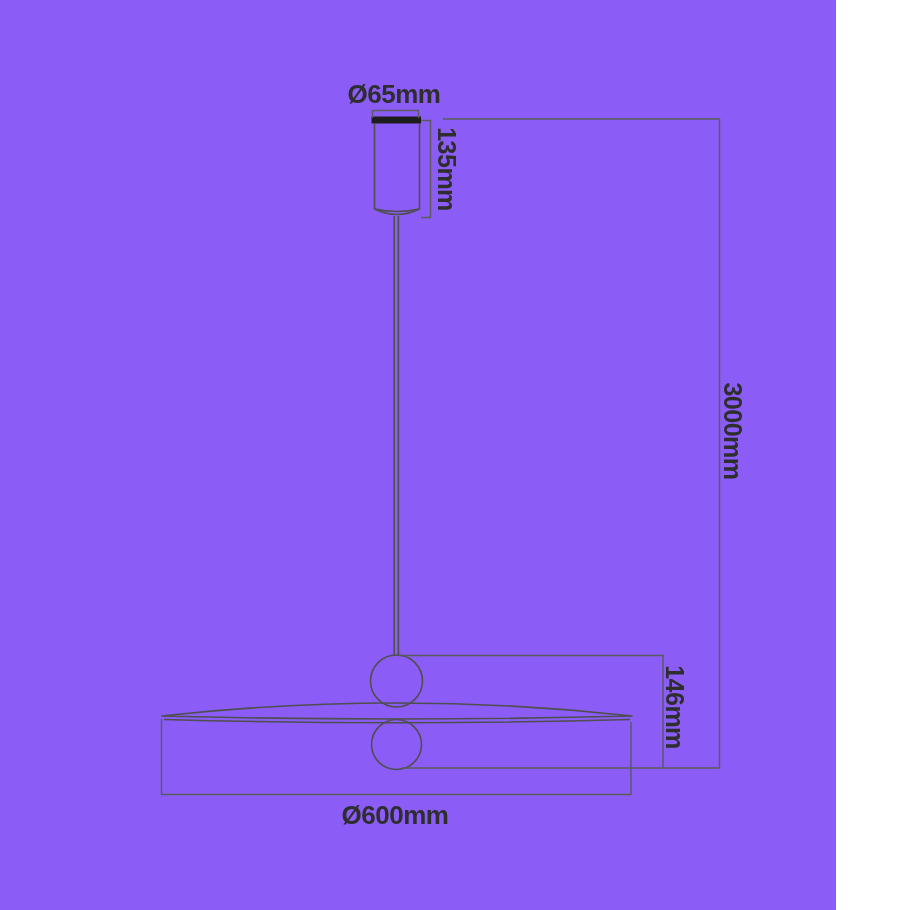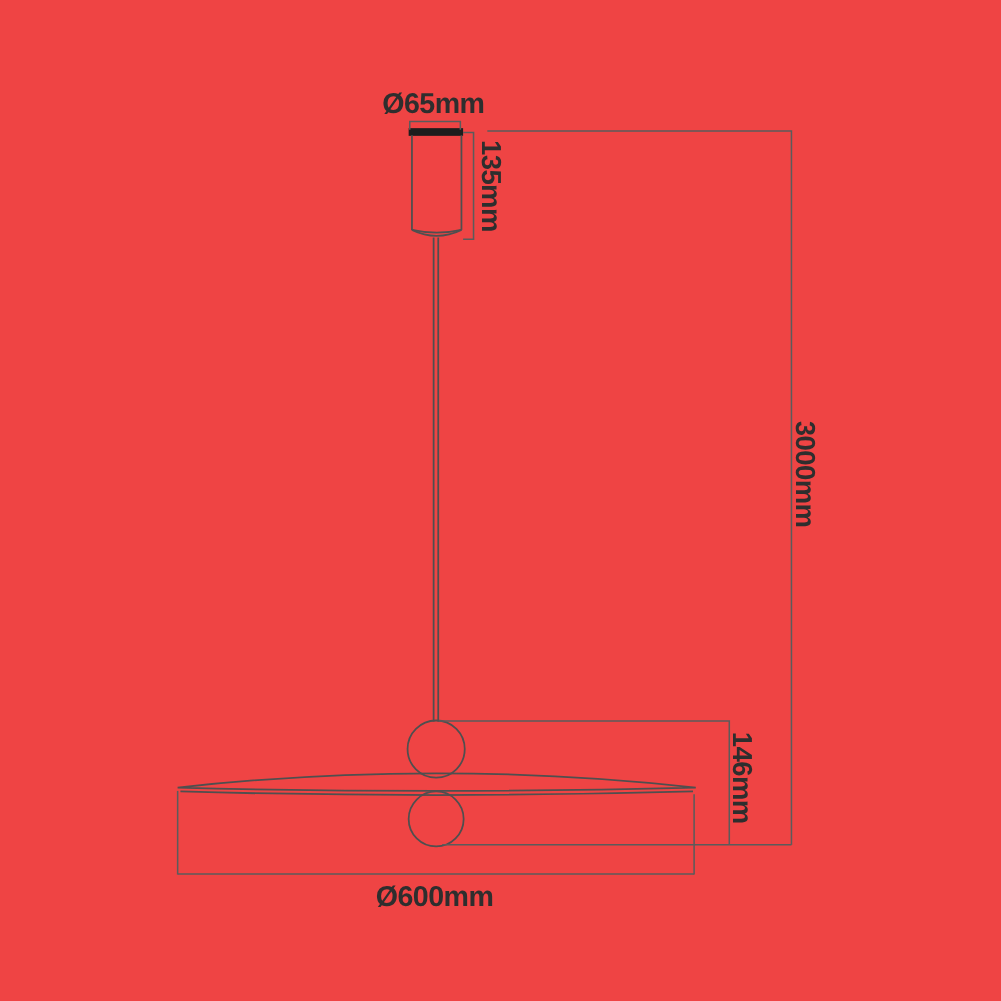--- a/index.html
+++ b/index.html
@@ -2,23 +2,23 @@
 <html><head>
 <meta charset="utf-8">
 <style>
   html, body {
     margin: 0;
     padding: 0;
     background: #ffffff;
   }
   .canvas {
     position: relative;
-    width: 910px;
+    width: 836px;
     height: 910px;
-    background: #ef4444;
+    background: #8b5cf6;
     font-family: "Liberation Sans", sans-serif;
   }
   svg { display: block; }
   .dim-text {
     font-family: "Liberation Sans", sans-serif;
     font-weight: 700;
     fill: #2e2e2e;
     letter-spacing: -0.5px;
   }
   .dim-text.h { font-size: 26px; }

